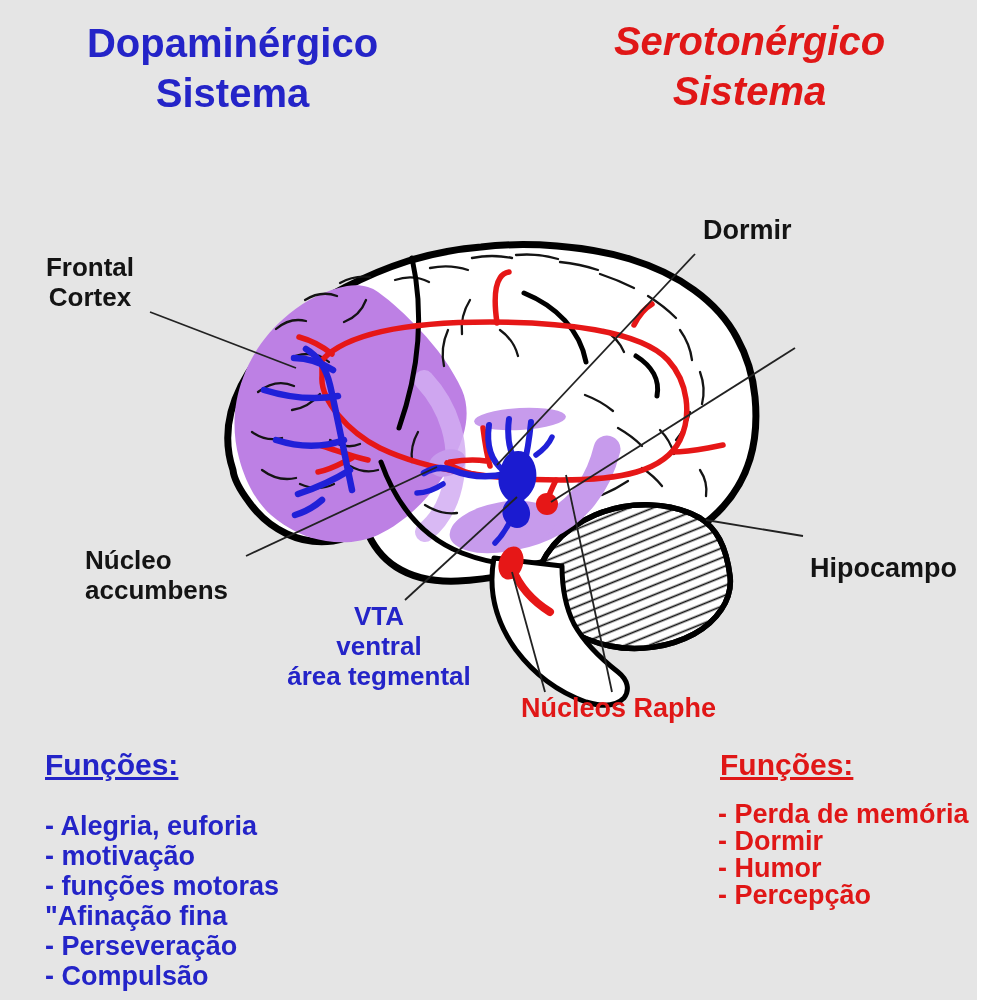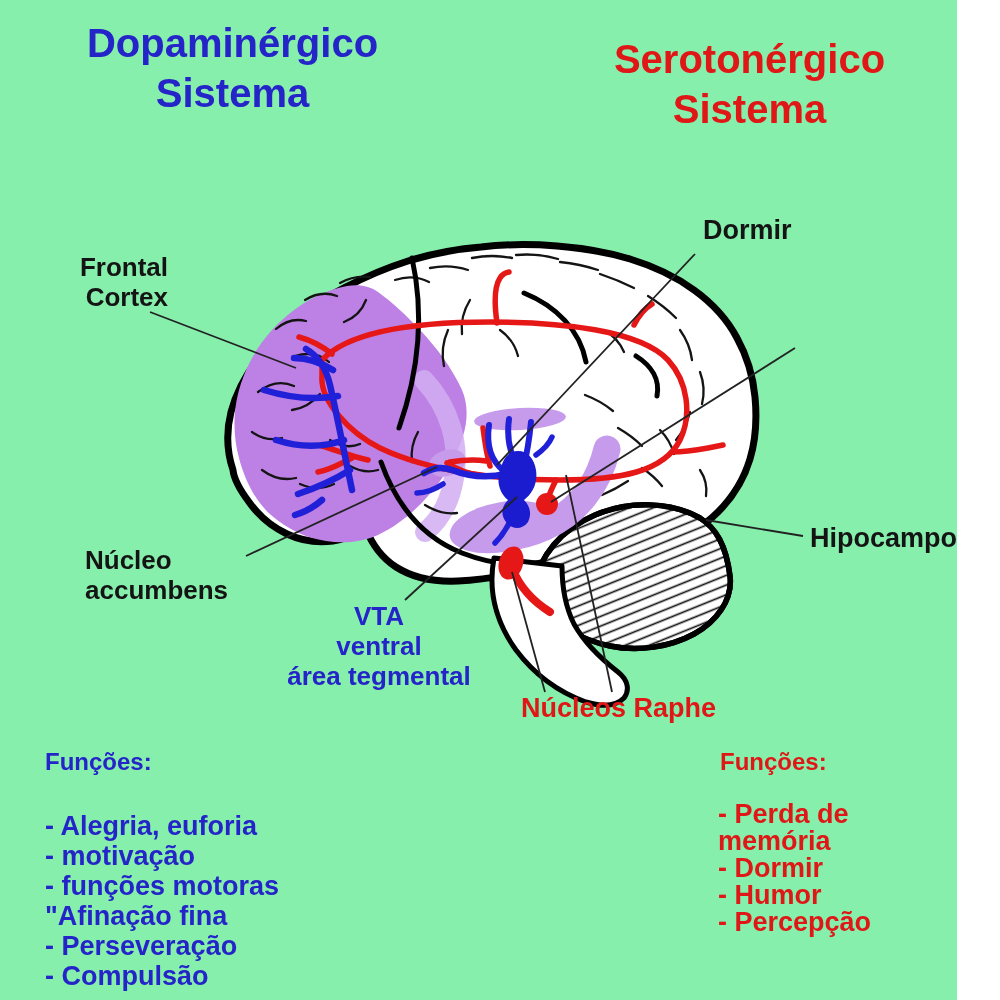--- a/index.html
+++ b/index.html
@@ -1,33 +1,33 @@
 <!DOCTYPE html>
 <html style="--blue: #2424c8; --red: #e01717; --ink: #141414; --purple: #bd80e4; --purple-light: #d2adf2; --lavender: #c79bec; --path-red: #e61717; --path-blue: #2020d8; --glob-blue: #1b1bd0; --line: #222222;"><head>
 <meta charset="utf-8">
 <style>
   html,body{margin:0;padding:0;background:#ffffff;}
-  #stage{position:relative;width:957px;height:1000px;background:#86efac;overflow:hidden;
-         font-family:"Liberation Sans", sans-serif;font-weight:700;}
+  #stage{position:relative;width:957px;height:1000px;background:#e5e5e5;overflow:hidden;
+         font-family:"Liberation Sans", sans-serif;font-weight:700;padding-left:20px;}
   #brain-svg{position:absolute;left:0;top:0;width:1000px;height:1000px;}
   .lbl{position:absolute;white-space:pre-line;}
   .c-blue{color:var(--blue);}
   .c-red{color:var(--red);}
   .c-ink{color:var(--ink);}
   .title{font-size:40px;line-height:50px;text-align:center;width:395px;}
   #title-left{left:35px;top:18px;}
-  #title-right{left:552px;top:34px;}
-  #lbl-frontal{left:36px;top:252px;width:132px;text-align:right;font-size:26px;line-height:30px;}
+  #title-right{left:552px;top:16px;font-style:italic;}
+  #lbl-frontal{left:24px;top:252px;width:132px;text-align:center;font-size:26px;line-height:30px;}
   #lbl-striato{left:703px;top:215px;font-size:27px;}
   #lbl-subnigra{left:775px;top:311px;width:168px;text-align:center;font-size:26px;line-height:29px;}
-  #lbl-hipocampo{left:810px;top:523px;font-size:27px;}
+  #lbl-hipocampo{left:810px;top:553px;font-size:27px;}
   #lbl-accumbens{left:85px;top:545px;width:176px;font-size:26px;line-height:30px;}
   #lbl-vta{left:276px;top:601px;width:206px;text-align:center;font-size:26px;line-height:30px;}
   #lbl-raphe{left:521px;top:693px;font-size:27px;}
-  .func-head{font-size:24px;}
+  .func-head{font-size:30px;text-decoration:underline;}
   #func-left-head{left:45px;top:748px;}
   #func-left-items{left:45px;top:811px;font-size:27px;line-height:30px;}
   #func-right-head{left:720px;top:748px;}
   #func-right-items{left:718px;top:801px;font-size:27px;line-height:27px;}
   
   .outline{fill:#ffffff;stroke:#000;stroke-width:7;stroke-linejoin:round;}
   .thin{fill:none;stroke:var(--ink);stroke-width:2.3;stroke-linecap:round;}
   .thick{fill:none;stroke:#000;stroke-width:5;stroke-linecap:round;}
   .purple{fill:var(--purple);}
   .lav{fill:var(--lavender);}

